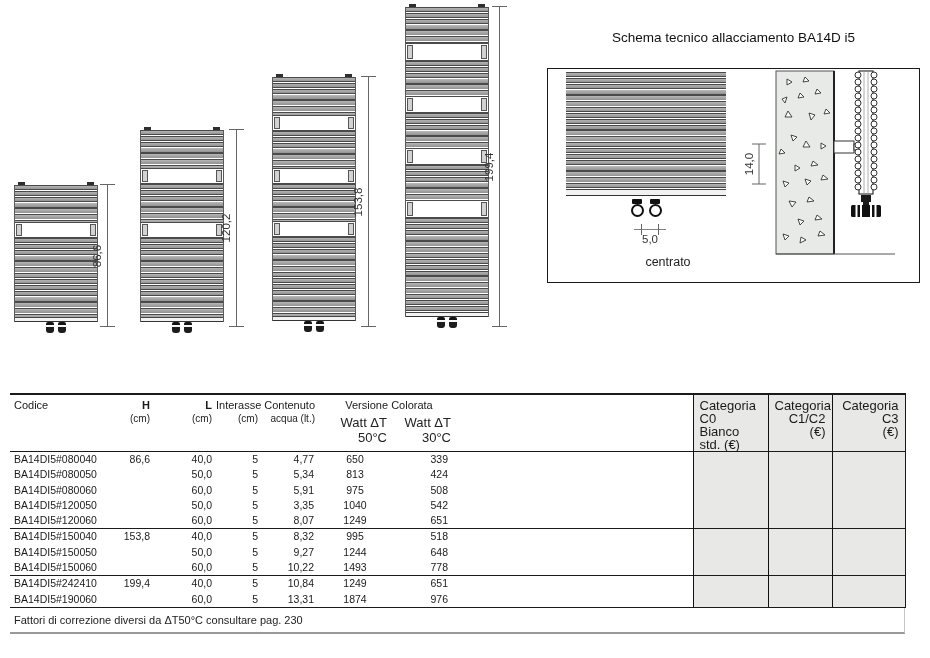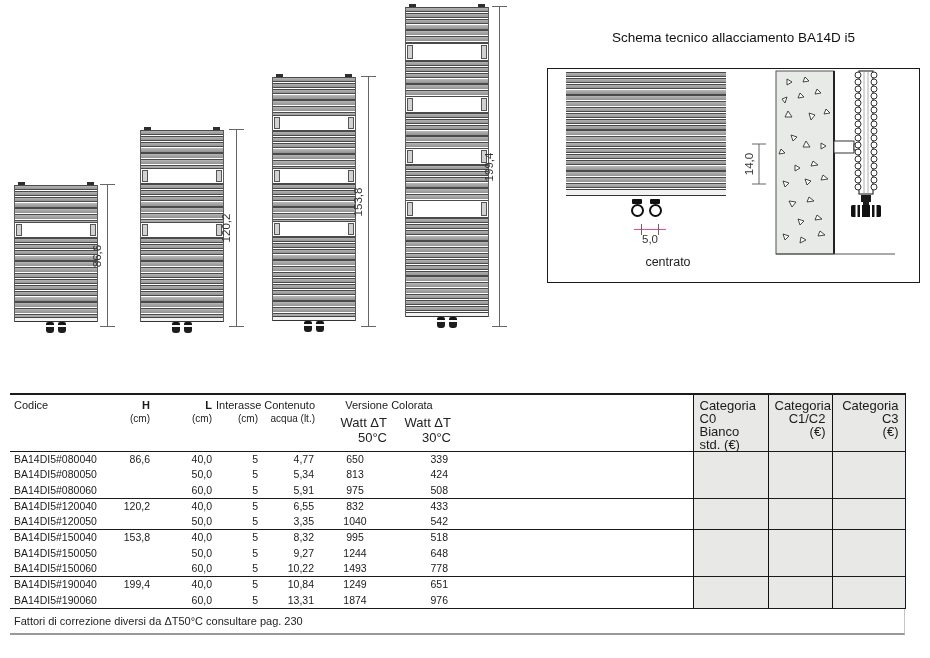--- a/index.html
+++ b/index.html
@@ -390,41 +390,41 @@
           <td class="c-l">60,0</td>
           <td class="c-int">5</td>
           <td class="c-cont">5,91</td>
           <td class="c-w50">975</td>
           <td class="c-w30">508</td>
           <td></td>
           <td class="cat"></td>
           <td class="cat"></td>
           <td class="cat cat-last"></td>
         </tr>
-          <tr class="group-start">
-          <td class="c-cod">BA14DI5#120040</td>
-          <td class="c-h">120,2</td>
-          <td class="c-l">40,0</td>
-          <td class="c-int">5</td>
-          <td class="c-cont">6,55</td>
-          <td class="c-w50">832</td>
-          <td class="c-w30">433</td>
-          <td></td>
-          <td class="cat"></td>
-          <td class="cat"></td>
-          <td class="cat cat-last"></td>
-        </tr>
           <tr>
           <td class="c-cod">BA14DI5#120050</td>
           <td class="c-h"></td>
           <td class="c-l">50,0</td>
           <td class="c-int">5</td>
           <td class="c-cont">3,35</td>
           <td class="c-w50">1040</td>
           <td class="c-w30">542</td>
+          <td></td>
+          <td class="cat"></td>
+          <td class="cat"></td>
+          <td class="cat cat-last"></td>
+        </tr>
+          <tr>
+          <td class="c-cod">BA14DI5#120060</td>
+          <td class="c-h"></td>
+          <td class="c-l">60,0</td>
+          <td class="c-int">5</td>
+          <td class="c-cont">8,07</td>
+          <td class="c-w50">1249</td>
+          <td class="c-w30">651</td>
           <td></td>
           <td class="cat"></td>
           <td class="cat"></td>
           <td class="cat cat-last"></td>
         </tr>
           <tr class="group-start">
           <td class="c-cod">BA14DI5#150040</td>
           <td class="c-h">153,8</td>
           <td class="c-l">40,0</td>
           <td class="c-int">5</td>
@@ -456,21 +456,21 @@
           <td class="c-int">5</td>
           <td class="c-cont">10,22</td>
           <td class="c-w50">1493</td>
           <td class="c-w30">778</td>
           <td></td>
           <td class="cat"></td>
           <td class="cat"></td>
           <td class="cat cat-last"></td>
         </tr>
           <tr class="group-start">
-          <td class="c-cod">BA14DI5#190040</td>
+          <td class="c-cod">BA14DI5#242410</td>
           <td class="c-h">199,4</td>
           <td class="c-l">40,0</td>
           <td class="c-int">5</td>
           <td class="c-cont">10,84</td>
           <td class="c-w50">1249</td>
           <td class="c-w30">651</td>
           <td></td>
           <td class="cat"></td>
           <td class="cat"></td>
           <td class="cat cat-last"></td>

